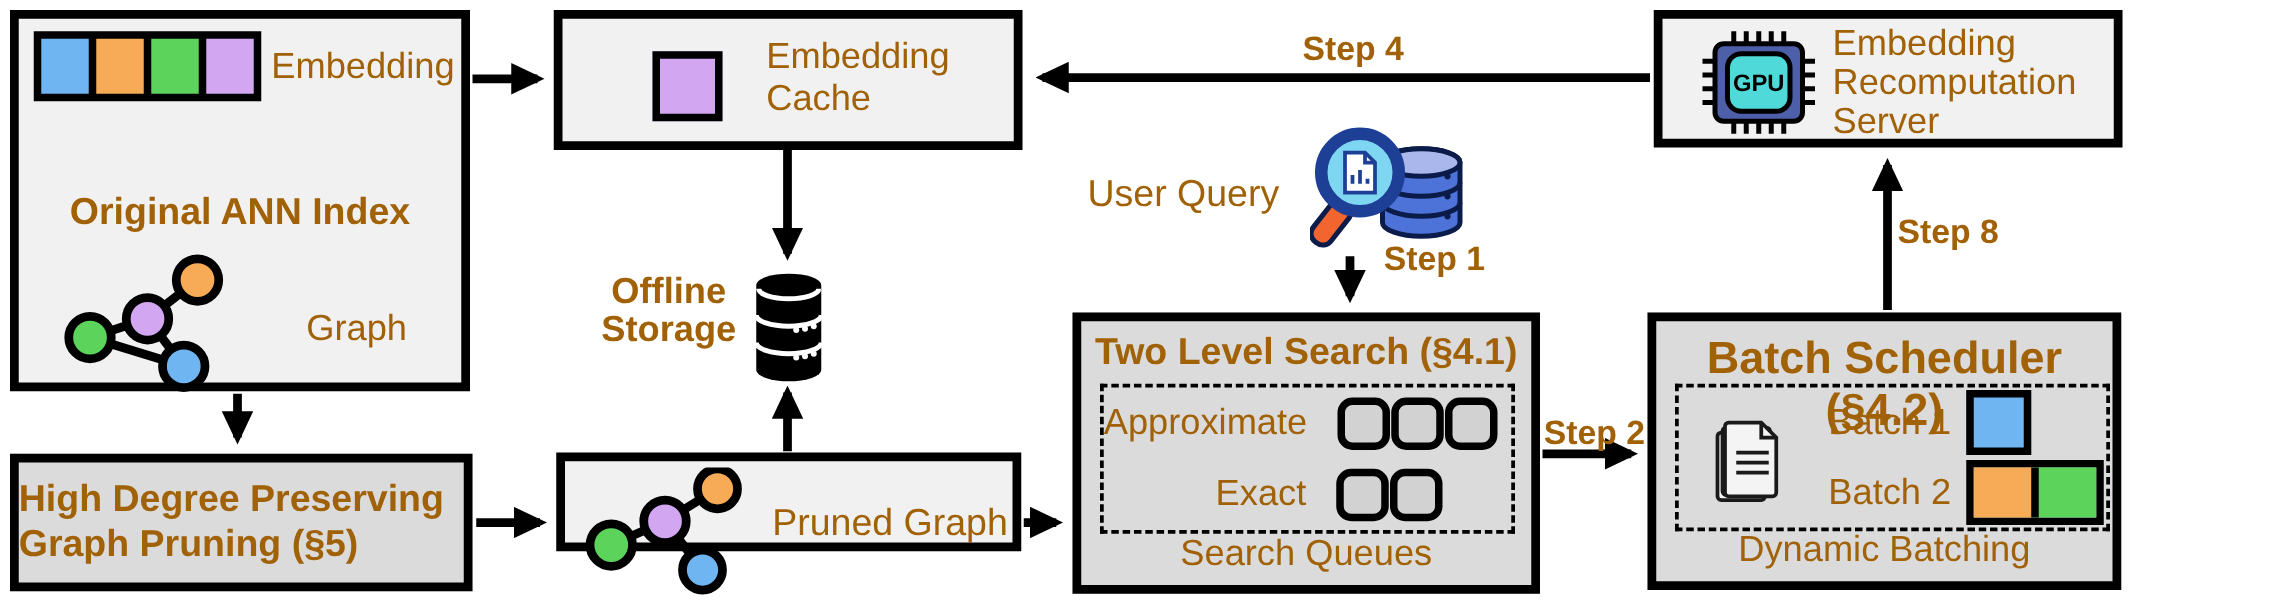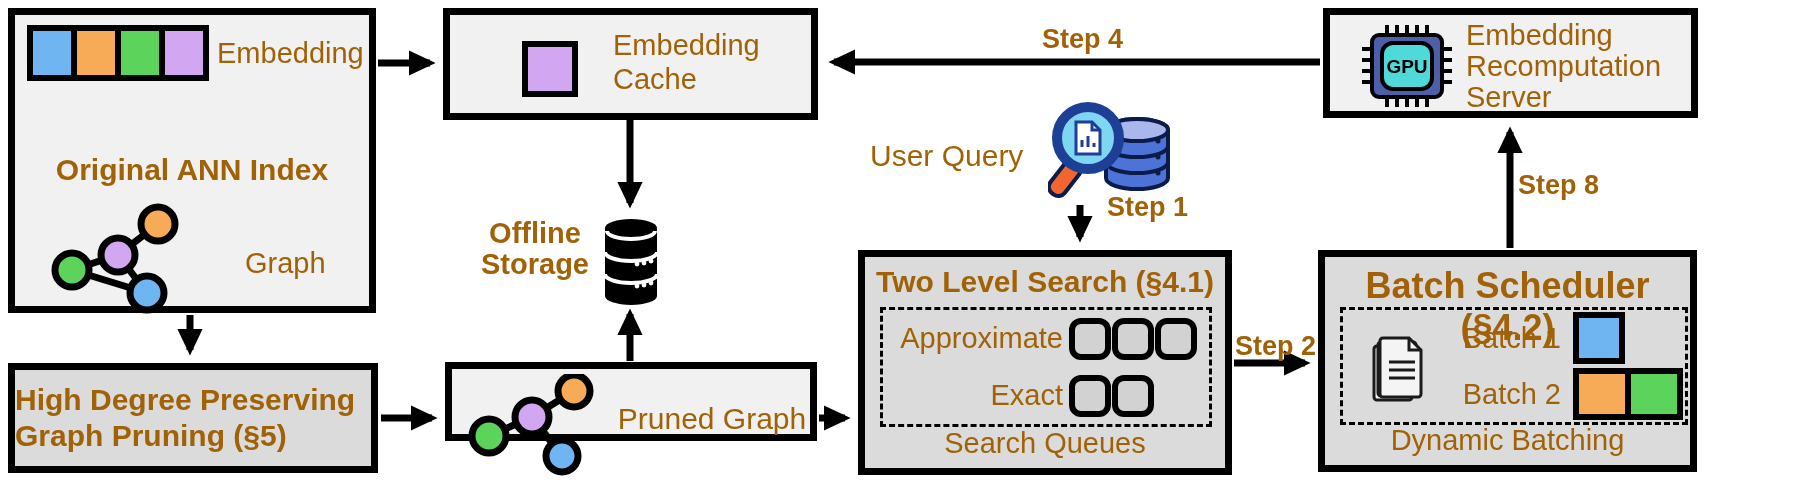--- a/index.html
+++ b/index.html
@@ -40,21 +40,21 @@
   #step2{left:1235px;top:331px;}
   #step3{left:1518px;top:170px;}
   #step4{left:1042px;top:24px;}
 
   
   #two-level{left:858px;top:250px;width:374px;height:225px;}
   #tls-title{position:absolute;left:0;top:8px;width:100%;text-align:center;font-size:30px;font-weight:bold;}
   .dashed-panel{position:absolute;border:3px dashed #000;box-sizing:border-box;}
   #tls-panel{left:15px;top:50px;width:332px;height:120px;}
   .tls-row{display:flex;align-items:center;height:57px;}
-  .tls-label{flex:0 0 186px;text-align:right;font-size:29px;padding-right:6px;box-sizing:border-box;}
+  .tls-label{flex:0 0 186px;text-align:right;font-size:29px;padding-right:24px;box-sizing:border-box;}
   .queue-slot{width:42px;height:42px;border:6px solid #000;border-radius:12px;background:#d2d2d2;margin-right:1px;box-sizing:border-box;}
   .box-footer{position:absolute;left:0;bottom:8px;width:100%;text-align:center;font-size:29px;}
 
   
   #batch-sched{left:1318px;top:250px;width:379px;height:222px;}
   #bs-title{position:absolute;left:0;top:8px;width:100%;text-align:center;font-size:36px;font-weight:bold;}
   #bs-panel{left:15px;top:50px;width:348px;height:118px;}
   #docs-icon{position:absolute;left:28px;top:24px;}
   .bs-row{display:flex;align-items:center;height:56px;padding-left:110px;}
   .bs-label{flex:0 0 120px;text-align:right;font-size:29px;padding-right:12px;box-sizing:border-box;}

